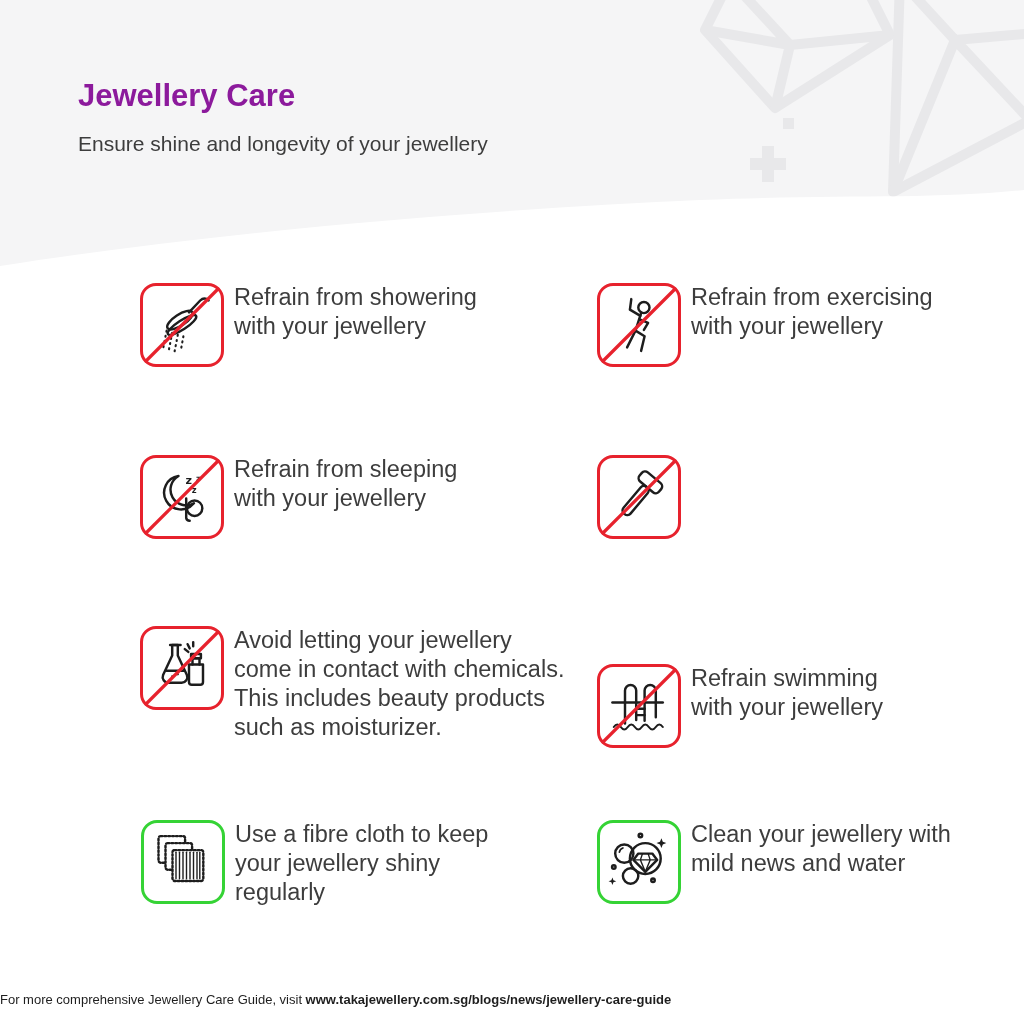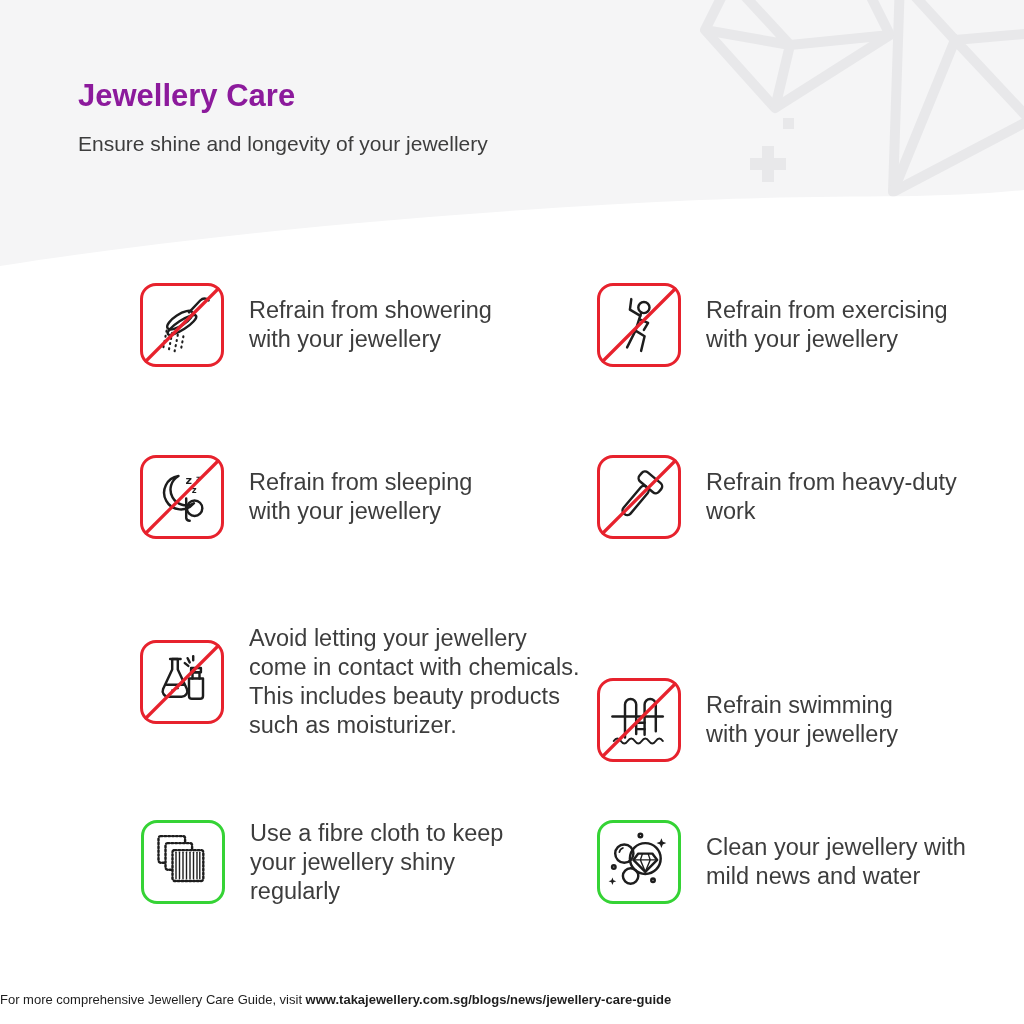--- a/index.html
+++ b/index.html
@@ -13,21 +13,21 @@
   }
   html,body{margin:0;padding:0;background:#ffffff;}
   .page{
     position:relative;width:1024px;height:1024px;background:#fff;overflow:hidden;
     font-family:"Liberation Sans", sans-serif;
   }
   .header-svg{position:absolute;top:0;left:0;display:block;}
   .title-block{position:absolute;left:78px;top:54px;margin-top:23px;}
   .title{font-size:31px;font-weight:bold;color:var(--c-title);line-height:38px;}
   .subtitle{font-size:21px;color:var(--c-text);line-height:30px;margin-top:14px;}
-  .care-item{position:absolute;display:flex;align-items:center;gap:25px;padding-left:36px;}
+  .care-item{position:absolute;display:flex;gap:10px;padding-left:36px;}
   .icon-box{
     position:relative;width:84px;height:84px;box-sizing:border-box;flex:0 0 auto;
     border:3px solid currentColor;border-radius:16px;background:#fff;
   }
   .icon-box.prohibited{color:var(--c-prohibited);}
   .icon-box.allowed{color:var(--c-allowed);}
   .glyph{position:absolute;left:4px;top:4px;width:70px;height:70px;}
   .slash{position:absolute;left:-3px;top:-3px;width:84px;height:84px;}
   .care-text{
     font-size:23.5px;line-height:29px;color:var(--c-text);white-space:pre-line;
@@ -138,22 +138,20 @@
       <svg class="glyph" viewBox="0 0 100 100">
         <g class="ink" transform="rotate(40 50 50)">
           <rect x="31" y="15" width="36" height="17" rx="6"></rect>
           <rect x="43" y="32" width="13" height="50" rx="6"></rect>
         </g>
       </svg>
       <svg class="slash" viewBox="0 0 84 84">
         <line x1="6" y1="78" x2="78" y2="6" stroke="currentColor" stroke-width="3.2" stroke-linecap="round"></line>
       </svg>
     </div>
-    <div class="care-text">Refrain from heavy-duty
-work</div>
   </div>
 
   <div class="care-item" style="left:104px;top:626px;height:112px;">
     <div class="icon-box prohibited">
       <svg class="glyph" viewBox="0 0 100 100">
         <g class="ink">
           <path d="M60 45 h20 v25 a4 4 0 0 1 -4 4 h-12 a4 4 0 0 1 -4 -4 z"></path>
           <path d="M65 45 v-9 h10 v9"></path>
           <path d="M63 30 h14 v6 h-14 z"></path>
           <path d="M59 27 l-5 -4 M61 22 l-3 -6 M66 19 v-6"></path>

